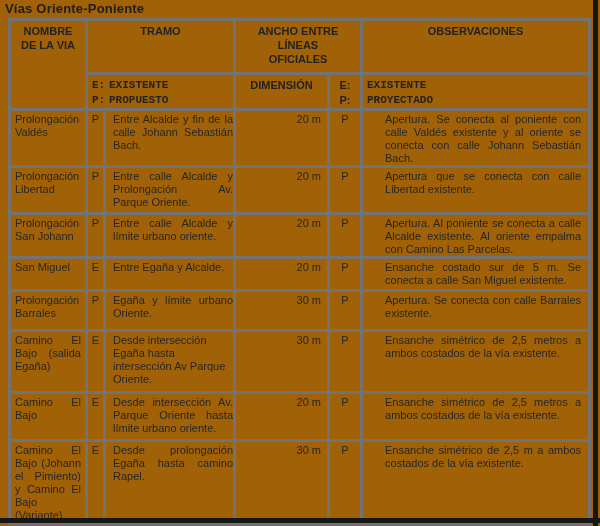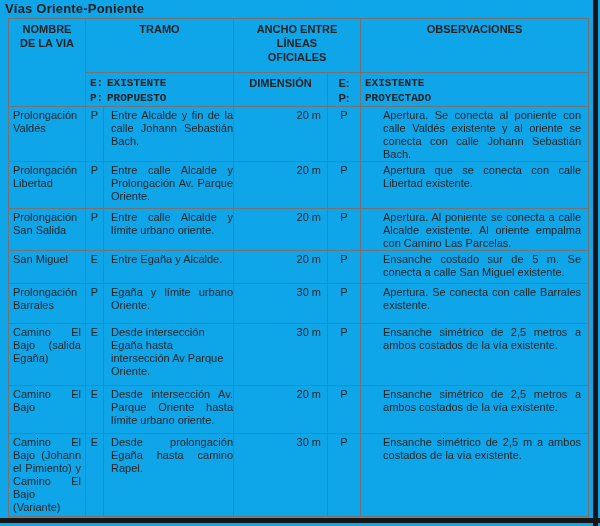--- a/index.html
+++ b/index.html
@@ -4,40 +4,40 @@
 <style>
   html, body { margin: 0; padding: 0; }
   body {
     width: 600px; height: 526px;
     font-family: "Liberation Sans", sans-serif;
     background: #ffffff;
   }
   .page {
     position: relative;
     width: 600px; height: 526px;
-    background: #0ea5e9;
+    background: #a16207;
     overflow: hidden;
   }
   .title {
     position: absolute;
     left: 5px; top: 1px;
     font-size: 13px;
     font-weight: bold;
     color: #1e1e1e;
     letter-spacing: 0.2px;
   }
   table.roads {
     position: absolute;
     left: 8px; top: 18px;
     width: 580px;
     border-collapse: collapse;
     table-layout: fixed;
   }
   td {
-    border: 1px solid #737373;
+    border: 3px solid #737373;
     vertical-align: top;
     font-size: 11px;
     line-height: 13px;
     color: #262626;
     padding: 2px 6px 0 6px;
     overflow: hidden;
   }
   
   td.hc {
     font-weight: bold;
@@ -145,21 +145,21 @@
     <tr style="height:47px">
       <td class="c-nom">Prolongación Libertad</td>
       <td class="c-let">P</td>
       <td class="c-tra">Entre calle Alcalde y Prolongación Av. Parque Oriente.</td>
       <td class="c-dim">20 m</td>
       <td class="c-let">P</td>
       <td class="c-obs">Apertura que se conecta con calle Libertad existente.</td>
     </tr>
 
     <tr style="height:42px">
-      <td class="c-nom">Prolongación San Salida</td>
+      <td class="c-nom">Prolongación San Johann</td>
       <td class="c-let">P</td>
       <td class="c-tra">Entre calle Alcalde y límite urbano oriente.</td>
       <td class="c-dim">20 m</td>
       <td class="c-let">P</td>
       <td class="c-obs">Apertura. Al poniente se conecta a calle Alcalde existente. Al oriente empalma con Camino Las Parcelas.</td>
     </tr>
 
     <tr style="height:33px">
       <td class="c-nom">San Miguel</td>
       <td class="c-let">E</td>

